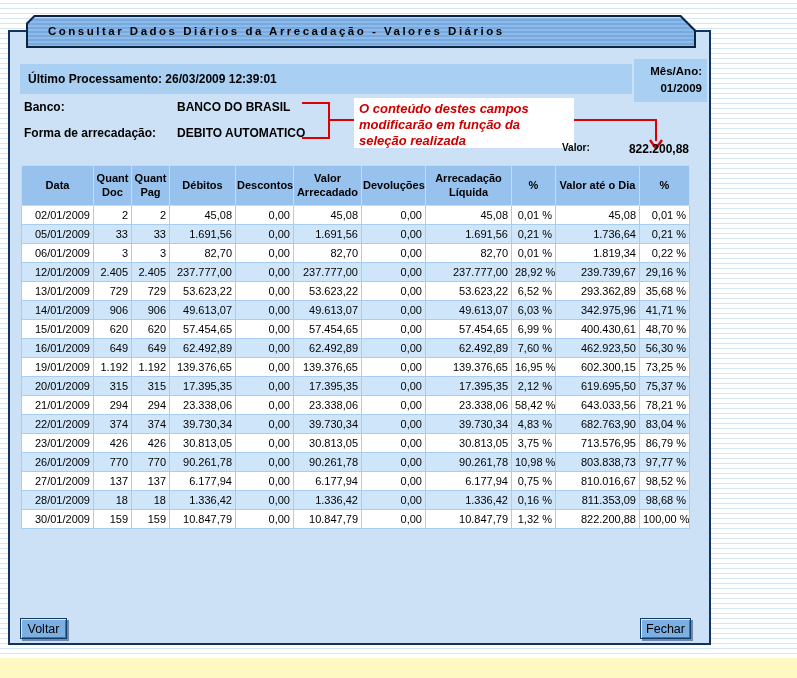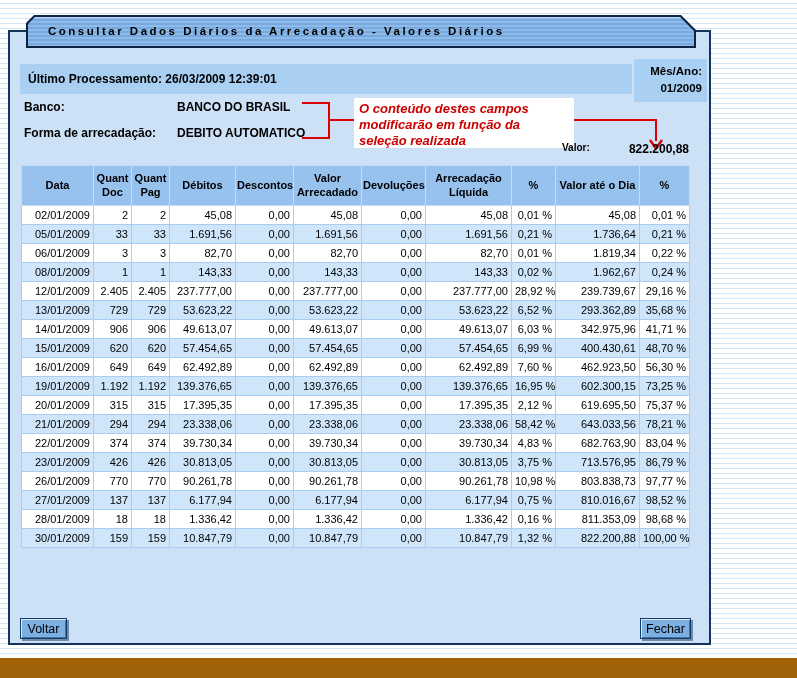--- a/index.html
+++ b/index.html
@@ -1,18 +1,18 @@
 <!DOCTYPE html>
 <html><head>
 <meta charset="utf-8">
 <style>
   * { margin:0; padding:0; box-sizing:border-box; }
   html,body { width:797px; height:678px; background:#ffffff; overflow:hidden;
     font-family:"Liberation Sans","DejaVu Sans",sans-serif; }
-  .page { position:relative; width:797px; height:678px; background:#a16207; }
+  .page { position:relative; width:797px; height:678px; background:#fef9c3; }
 
   .stripes { position:absolute; left:0; top:0; width:797px; height:658px;
     background:repeating-linear-gradient(180deg,#ffffff 0 3px,#d4e6f3 3px 4px,#ffffff 4px 5px); }
 
   .window { position:absolute; left:8px; top:30px; width:703px; height:615px;
     background:#cde1f6; border:2px solid #14335c; }
 
   
   .tb-outer { position:absolute; left:16px; top:-17px; width:670px; height:33px;
     background:#0c2440;
@@ -169,33 +169,20 @@
             <td class="c-num">82,70</td>
             <td class="c-num">0,00</td>
             <td class="c-num">82,70</td>
             <td class="c-num">0,00</td>
             <td class="c-num">82,70</td>
             <td class="c-num">0,01 %</td>
             <td class="c-num">1.819,34</td>
             <td class="c-num">0,22 %</td>
           </tr>
           <tr>
-            <td class="c-date">08/01/2009</td>
-            <td class="c-num">1</td>
-            <td class="c-num">1</td>
-            <td class="c-num">143,33</td>
-            <td class="c-num">0,00</td>
-            <td class="c-num">143,33</td>
-            <td class="c-num">0,00</td>
-            <td class="c-num">143,33</td>
-            <td class="c-num">0,02 %</td>
-            <td class="c-num">1.962,67</td>
-            <td class="c-num">0,24 %</td>
-          </tr>
-          <tr>
             <td class="c-date">12/01/2009</td>
             <td class="c-num">2.405</td>
             <td class="c-num">2.405</td>
             <td class="c-num">237.777,00</td>
             <td class="c-num">0,00</td>
             <td class="c-num">237.777,00</td>
             <td class="c-num">0,00</td>
             <td class="c-num">237.777,00</td>
             <td class="c-num">28,92 %</td>
             <td class="c-num">239.739,67</td>

